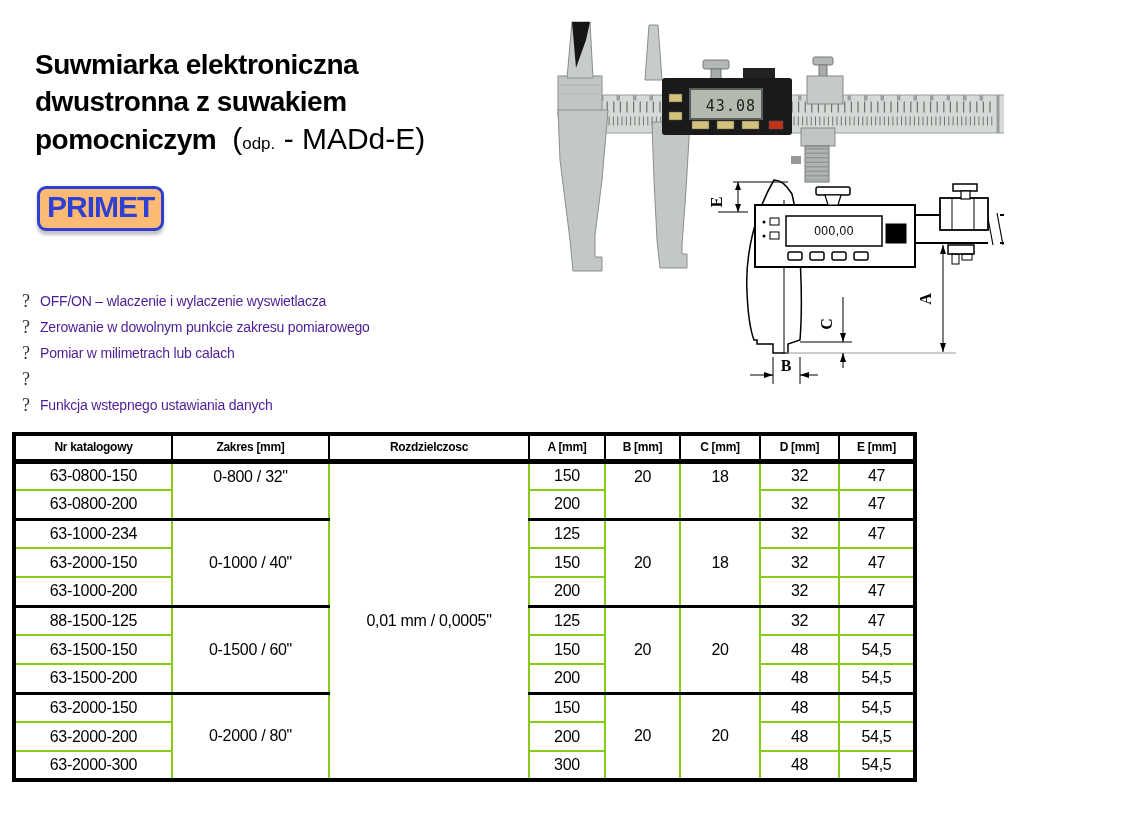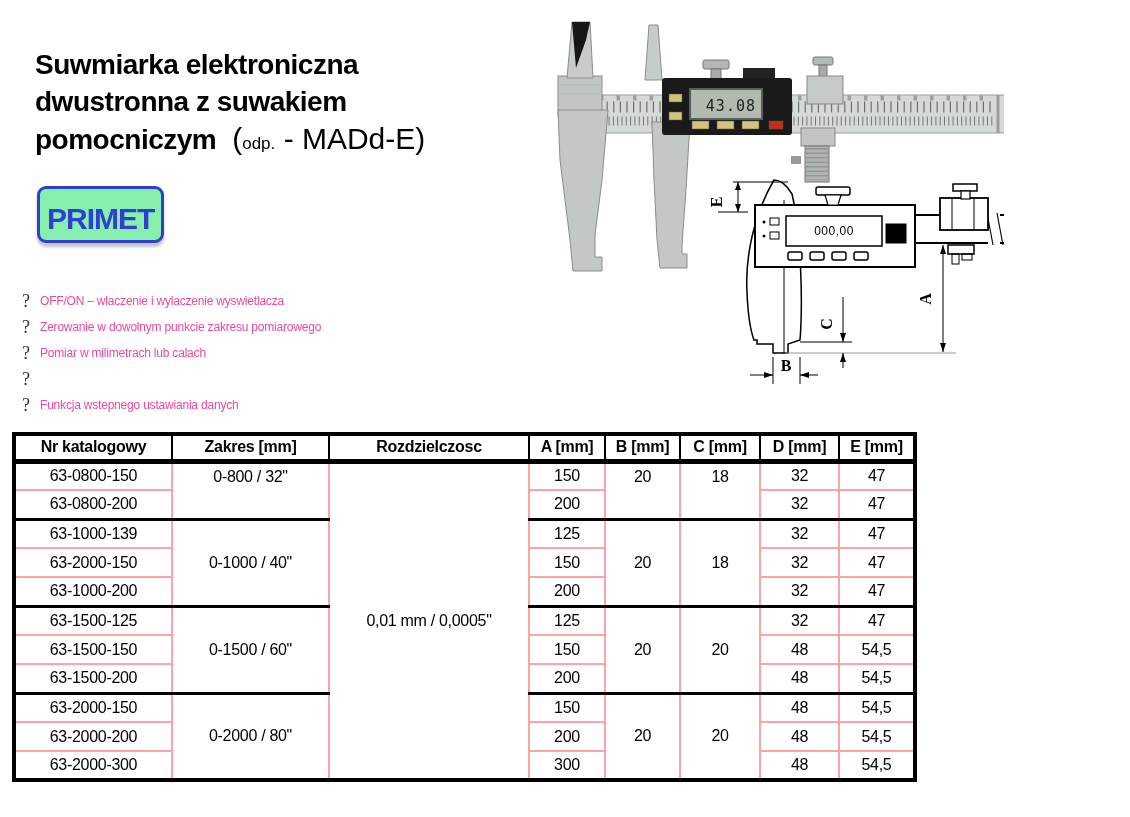--- a/index.html
+++ b/index.html
@@ -9,44 +9,44 @@
   
   .title { position:absolute; left:35px; top:46px; font-weight:bold; font-size:28px;
            line-height:37px; color:#000; letter-spacing:-0.5px; }
   .title .paren-group { margin-left:16px; font-weight:400; letter-spacing:0; }
   .title .paren-big { font-size:30px; font-weight:400; }
   .title .paren-small { font-size:17px; font-weight:400;margin-top:40px; }
 
   
   .logo { position:absolute; left:37px; top:186px; color:#2f3fd3; border:3px solid #2f3fd3;
           border-radius:9px; font-weight:bold; font-size:30px; letter-spacing:-1px;
-          padding:13px 7px 4px 7px; background:#86efac;
+          padding:1px 7px 4px 7px; background:#fdba74;
           box-shadow:0 4px 3px rgba(125,125,125,0.45); }
 
   
   .features { position:absolute; left:12px; top:288px; }
   .feat { display:flex; height:26px; align-items:center; }
   .feat .bullet { width:28px; text-align:center; font-family:"Liberation Serif", serif;
                   font-size:18px; color:#333; }
-  .feat .ftext { font-size:12px; color:#ec4899; letter-spacing:-0.2px; }
+  .feat .ftext { font-size:14px; color:#4c1d95; letter-spacing:-0.2px; }
 
   
   .photo-svg { position:absolute; left:545px; top:10px; width:465px; height:290px; }
   .drawing-svg { position:absolute; left:700px; top:172px; width:430px; height:230px; }
   .lcd-photo-text { font-family:"DejaVu Sans Mono", monospace; font-size:15px; fill:#20241f; letter-spacing:1px; }
   .lcd-draw-text { font-family:"Liberation Sans", sans-serif; font-size:12px; fill:#000; letter-spacing:0.5px; }
   .dim-label { font-family:"Liberation Serif", serif; font-size:16px; font-weight:600; fill:#000; }
 
   
   .spec-table { position:absolute; left:12px; top:432px; border-collapse:collapse;
                 table-layout:fixed; width:901px; background:#fff; }
   .spec-table th { border:2px solid #000; border-bottom:5px solid #000; height:27px;
-                   font-size:16px; font-weight:bold; text-align:center; vertical-align:middle;
+                   font-size:12px; font-weight:bold; text-align:center; vertical-align:middle;
                    letter-spacing:-0.3px; padding:0; }
-  .spec-table td { border:2px solid #fca5a5; height:29px; font-size:16px; text-align:center;
+  .spec-table td { border:2px solid #84cc16; height:29px; font-size:16px; text-align:center;
                    vertical-align:middle; letter-spacing:-0.3px; padding:0; }
   .spec-table { border:4px solid #000; }
   .spec-table tr.gs > td { border-top:3px solid #000; }
   .spec-table td.va-top { vertical-align:top; padding-top:4px; }
 </style>
 </head>
 <body>
 
 <div class="page">
 
@@ -247,42 +247,42 @@
       <td>32</td>
       <td>47</td>
     </tr>
     <tr>
       <td>63-0800-200</td>
       <td>200</td>
       <td>32</td>
       <td>47</td>
     </tr>
     <tr class="gs">
-      <td>63-1000-139</td>
+      <td>63-1000-234</td>
       <td rowspan="3">0-1000 / 40"</td>
       <td>125</td>
       <td rowspan="3">20</td>
       <td rowspan="3">18</td>
       <td>32</td>
       <td>47</td>
     </tr>
     <tr>
       <td>63-2000-150</td>
       <td>150</td>
       <td>32</td>
       <td>47</td>
     </tr>
     <tr>
       <td>63-1000-200</td>
       <td>200</td>
       <td>32</td>
       <td>47</td>
     </tr>
     <tr class="gs">
-      <td>63-1500-125</td>
+      <td>88-1500-125</td>
       <td rowspan="3">0-1500 / 60"</td>
       <td>125</td>
       <td rowspan="3">20</td>
       <td rowspan="3">20</td>
       <td>32</td>
       <td>47</td>
     </tr>
     <tr>
       <td>63-1500-150</td>
       <td>150</td>

